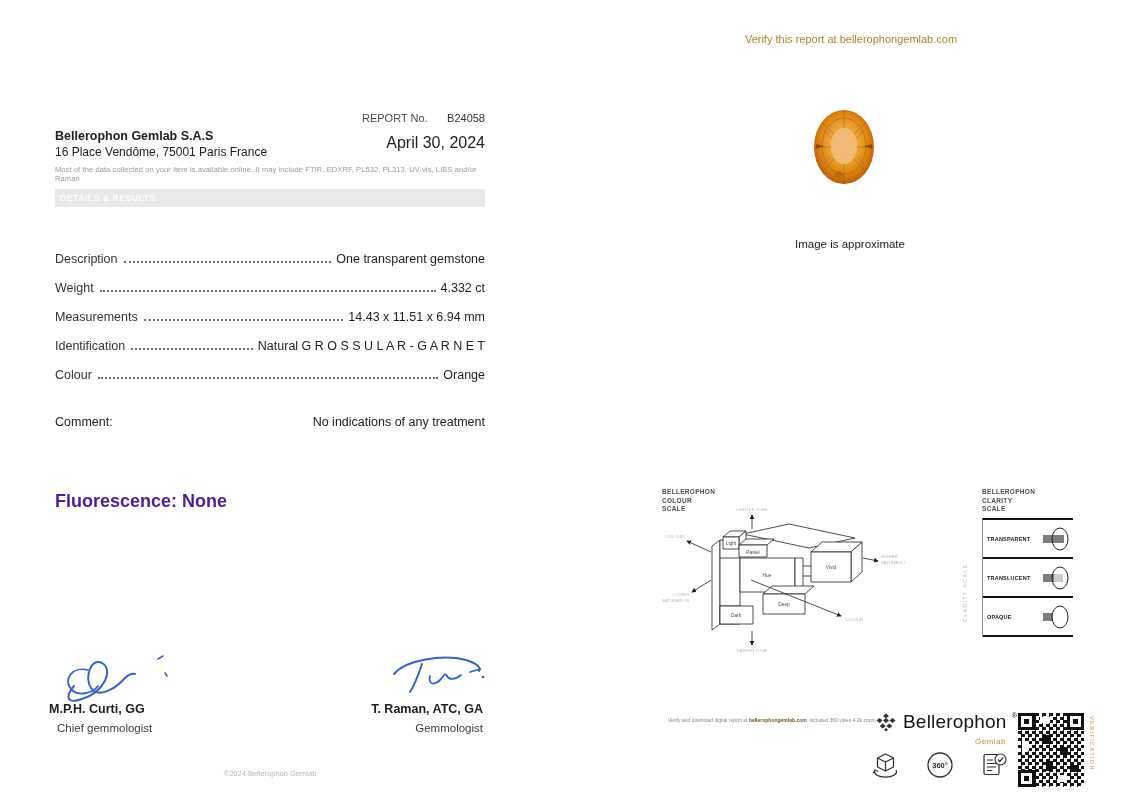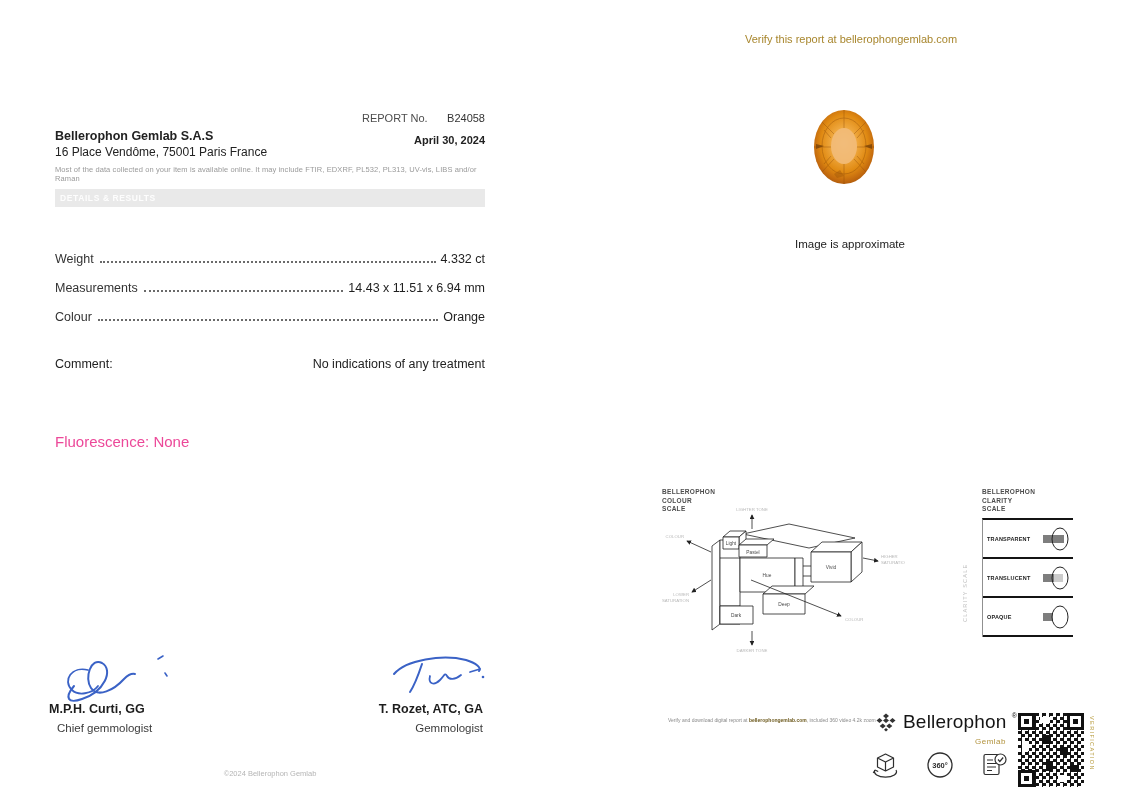--- a/index.html
+++ b/index.html
@@ -11,33 +11,33 @@
               font-size:11px;color:#a8862d;}
 
   
   .leftcol{position:absolute;left:55px;top:111px;width:430px;}
   .hdr-row{position:relative;height:14px;}
   .hdr-title{position:absolute;left:0;top:0;font-size:12.5px;font-weight:bold;color:#a8862d;letter-spacing:.2px;}
   .hdr-repno-label{position:absolute;left:307px;top:1px;font-size:11px;color:#4c4c4c;}
   .hdr-repno{position:absolute;right:0;top:1px;font-size:11px;color:#333;}
   .hdr-company{margin-top:4px;font-size:12.5px;font-weight:bold;color:#222;}
   .hdr-address{margin-top:2px;font-size:12px;color:#222;}
-  .hdr-date{position:absolute;right:0;top:23px;font-size:11px;font-weight:700;color:#222;}
+  .hdr-date{position:absolute;right:0;top:23px;font-size:16px;font-weight:400;color:#222;}
   .fine-print{margin-top:6px;font-size:7.5px;color:#9a9a9a;letter-spacing:.1px;}
   .section-bar{margin-top:6px;height:18px;line-height:18px;background:#e9e9e9;
                font-size:8.5px;font-weight:bold;color:#fdfdfd;letter-spacing:.6px;padding-left:5px;}
 
   .details{margin-top:45px;}
   .drow{display:flex;align-items:baseline;margin-bottom:15px;font-size:12.5px;}
   .drow .lbl{color:#333;white-space:nowrap;}
   .drow .dots{flex:1;min-width:18px;border-bottom:2px dotted #6a6a6a;margin:0 5px 3px 6px;}
   .drow .val{color:#1f1f1f;white-space:nowrap;}
   .id-group{margin-top:8px;}
   .comment-row{display:flex;justify-content:space-between;margin-top:33px;font-size:12.5px;color:#222;}
-  .fluor{margin-top:62px;font-size:15px;color:#ec4899;}
+  .fluor{margin-top:62px;font-size:18px;color:#4c1d95;font-weight:bold;}
 
   
   .sig-svg{position:absolute;}
   .sig-name{position:absolute;font-size:12.5px;font-weight:bold;color:#1d1d1d;}
   .sig-role{position:absolute;font-size:11.5px;color:#3c3c3c;}
   .sig2-block{position:absolute;left:333px;top:702px;width:150px;text-align:right;}
   .sig2-block .n{font-size:12.5px;font-weight:bold;color:#1d1d1d;}
   .sig2-block .r{margin-top:6px;font-size:11.5px;color:#3c3c3c;}
 
   
@@ -100,30 +100,40 @@
       <span class="hdr-repno">B24058</span>
     </div>
     <div class="hdr-company">Bellerophon Gemlab S.A.S</div>
     <div class="hdr-address">16 Place Vendôme, 75001 Paris France</div>
     <div class="hdr-date">April 30, 2024</div>
     <div class="fine-print">Most of the data collected on your item is available online. It may include FTIR, EDXRF, PL532, PL313, UV-vis, LIBS and/or Raman</div>
     <div class="section-bar">DETAILS &amp; RESULTS</div>
 
     <div class="details">
       <div class="drow">
+        <span class="lbl">Description</span>
+        <span class="dots"></span>
+        <span class="val">One transparent gemstone</span>
+      </div>
+      <div class="drow">
         <span class="lbl">Weight</span>
         <span class="dots"></span>
         <span class="val">4.332 ct</span>
       </div>
       <div class="drow">
         <span class="lbl">Measurements</span>
         <span class="dots"></span>
         <span class="val">14.43 x 11.51 x 6.94 mm</span>
       </div>
       <div class="id-group">
+        <div class="drow">
+          <span class="lbl">Identification</span>
+          <span class="dots"></span>
+          <span class="val">Natural  G R O S S U L A R - G A R N E T</span>
+        </div>
         <div class="drow">
           <span class="lbl">Colour</span>
           <span class="dots"></span>
           <span class="val">Orange</span>
         </div>
       </div>
       <div class="comment-row">
         <span>Comment:</span>
         <span>No indications of any treatment</span>
       </div>
@@ -144,21 +154,21 @@
       <path stroke-width="2" d="M6 24 C18 10 54 4 78 10 C88 13 94 18 91 21"></path>
       <path stroke-width="2" d="M34 14 C30 26 26 36 22 42"></path>
       <path stroke-width="1.8" d="M42 26 C40 34 46 36 52 30 C56 26 57 22 59 26 C61 30 67 30 73 25"></path>
       <path stroke-width="1.8" d="M82 22 l10 -3"></path>
       <circle cx="95" cy="27" r="1.3" fill="#3a62c6" stroke="none"></circle>
     </g>
   </svg>
   <div class="sig-name" style="left:49px;top:702px;">M.P.H. Curti, GG</div>
   <div class="sig-role" style="left:57px;top:722px;">Chief gemmologist</div>
   <div class="sig2-block">
-    <div class="n">T. Rozet, ATC, GA</div>
+    <div class="n">T. Raman, ATC, GA</div>
     <div class="r">Gemmologist</div>
   </div>
 
   <div class="footer">
     <div>©2024 Bellerophon Gemlab</div>
   </div>
 
   <div class="gem-wrap">
     <svg width="64" height="78" viewBox="0 0 64 78">
       <defs>

